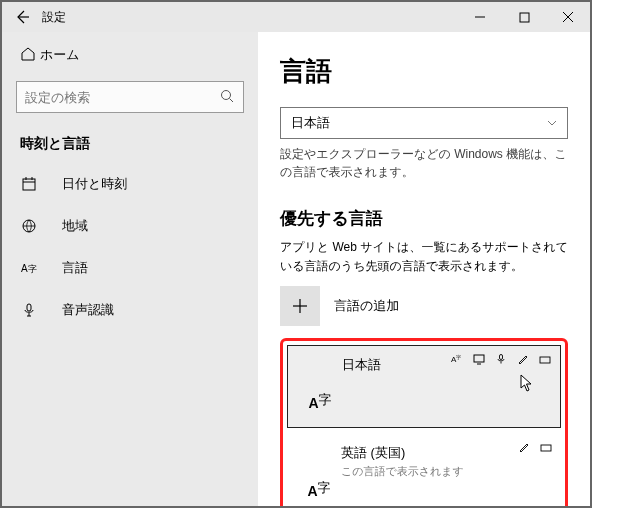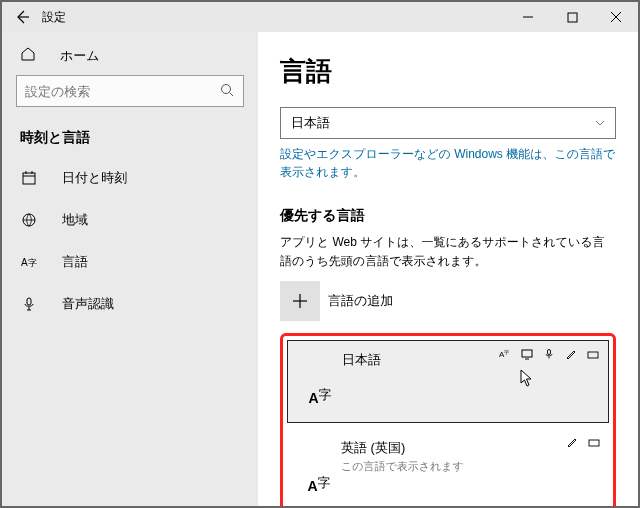--- a/index.html
+++ b/index.html
@@ -1,39 +1,39 @@
 <!DOCTYPE html>
 <html><head>
 <meta charset="utf-8">
 <style>
   * { box-sizing: border-box; margin: 0; padding: 0; }
   html, body { width: 640px; height: 508px; font-family: "Yu Gothic UI", "Segoe UI", sans-serif; font-size: 13px; color: #000; overflow: hidden; }
-  .outer-border { width: 640px; height: 508px; border: 2px solid #666; background: #fff; position: relative; }
+  .outer-border { width: 592px; height: 508px; border: 2px solid #666; background: #fff; position: relative; }
   .titlebar { height: 30px; display: flex; align-items: center; background: #e8e8e8; }
   .titlebar .back { width: 40px; display:flex; justify-content:center; }
   .titlebar .title { flex: 1; font-size: 12px; }
   .winbtns { display:flex; }
   .winbtn { width: 44px; height: 30px; display:flex; align-items:center; justify-content:center; }
   .winbtn svg, .back svg { display:block; }
   .body { display:flex; height: calc(100% - 30px); }
   .sidebar { width: 256px; background: #eaeaea; padding: 0; position:relative; }
   .sidebar-inner { position:relative; height:100%; }
-  .sidebar .home { display:flex; align-items:center; gap:24px; padding: 14px 18px 10px 18px; font-size: 13px; }
-  .searchbox { margin: 0 14px 16px 14px; height: 32px; background:#fbfbfb; border:1px solid #9a9a9a; display:flex; align-items:center; padding:0 8px; }
+  .sidebar .home { display:flex; align-items:flex-start; gap:4px; padding: 14px 18px 10px 18px; font-size: 13px; }
+  .searchbox { margin: 6px 14px 16px 14px; height: 32px; background:#fbfbfb; border:1px solid #9a9a9a; display:flex; align-items:center; padding:0 8px; }
   .searchbox input { border:none; background:transparent; outline:none; flex:1; font-size:13px; font-family:inherit; color:#555; }
   .section-title { font-size: 14px; font-weight: 700; padding: 6px 18px 10px 18px; }
   .nav-item { display:flex; align-items:center; gap:24px; padding: 12px 18px; font-size: 13px; cursor:pointer; }
   .nav-item .icon { width:18px; display:flex; justify-content:center; }
   .content { flex:1; padding: 22px 22px 10px 22px; overflow:hidden; position:relative; }
   h1 { font-size: 26px; font-weight: 600; margin-bottom: 18px; }
   .dropdown { width: 100%; height: 32px; border:1px solid #777; display:flex; align-items:center; justify-content:space-between; padding: 0 10px; font-size:13px; background:#fff; }
-  .helper { font-size: 12px; margin-top: 6px; color:#0369a1; line-height:1.5; }
-  h2 { font-size: 14px; font-weight: 600; margin-top: 26px; margin-bottom: 8px; }
+  .helper { font-size: 12px; margin-top: 6px; color:#404040; line-height:1.5; }
+  h2 { font-size: 17px; font-weight: 600; margin-top: 26px; margin-bottom: 8px; }
   .preferred-desc { font-size: 12px; line-height:1.6; margin-bottom: 10px; }
-  .add-lang { display:flex; align-items:center; gap:8px; }
+  .add-lang { display:flex; align-items:center; gap:14px; }
   .add-btn { width:40px; height:40px; background:#e1e1e1; display:flex; align-items:center; justify-content:center; font-size:20px; font-weight:300; }
   .add-label { font-size:13px; }
   .highlight-box { border: 3px solid #ff2020; border-radius: 6px; margin-top: 12px; padding: 4px 4px 8px 4px; }
   .lang-item { display:flex; align-items:flex-start; padding: 10px 10px 14px 10px; position:relative; }
   .lang-item.selected { background:#eeeeee; border:1px solid #222; }
   .lang-item:not(.selected) { margin-top: 6px; }
   .lang-icon { width:44px; display:flex; justify-content:center; align-items:flex-start; padding-top:4px;margin-top:32px; }
   .lang-icon .glyph { font-size:18px; position:relative; }
   .lang-body { flex:1; }
   .lang-name { font-size:13px; }

